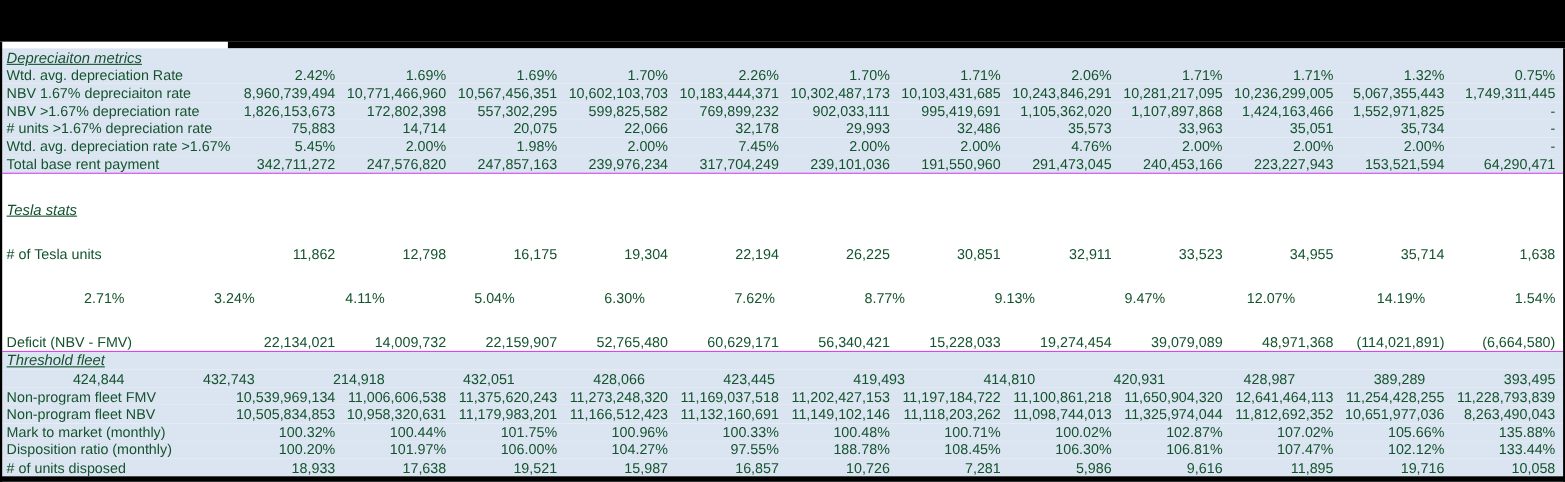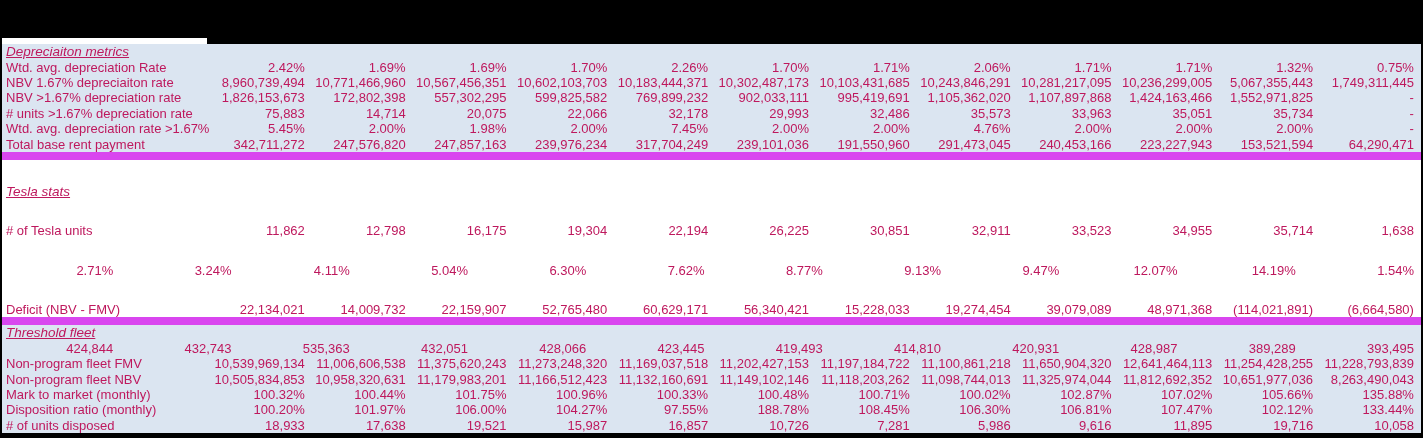--- a/index.html
+++ b/index.html
@@ -13,24 +13,24 @@
   
   .top-band{position:absolute;top:0;left:0;width:1423px;height:38px;background:#000;}
   .top-band-step{position:absolute;top:38px;left:207px;width:1216px;height:6px;background:#000;}
   .top-notch{position:absolute;top:38px;left:0;width:207px;height:6px;background:#fff;}
   
   .edge-left{position:absolute;top:38px;bottom:0;left:0;width:2px;background:#000;z-index:5;}
   .edge-right{position:absolute;top:44px;bottom:0;right:0;width:2px;background:#000;z-index:5;}
   .bottom-bar{position:absolute;bottom:0;left:0;width:1423px;height:5px;background:#000;z-index:4;}
   
   .rows{position:absolute;top:44px;bottom:5px;left:2px;right:2px;display:flex;flex-direction:column;}
-  .row{flex:1;display:flex;align-items:center;font-size:13px;color:#be185d;white-space:nowrap;}
+  .row{flex:1;display:flex;align-items:center;font-size:13px;color:#14532d;white-space:nowrap;}
   .row.bg-blue{background:#dbe5f1;}
   .row.bg-white{background:#ffffff;margin-top:24px;}
-  .row.divider{border-bottom:8px solid #d946ef;}
+  .row.divider{border-bottom:1px solid #d946ef;}
   .row-label{width:205px;flex:none;padding-left:4px;overflow:hidden;}
   .cell{flex:1;text-align:right;padding-right:7px;overflow:visible;}
   .section .row-label{font-style:italic;text-decoration:underline;font-size:13.5px;}
 </style>
 </head>
 <body>
 
 <div class="sheet">
   <div class="top-band"></div>
   <div class="top-band-step"></div>
@@ -213,21 +213,21 @@
         <div class="cell"></div>
         <div class="cell"></div>
         <div class="cell"></div>
         <div class="cell"></div>
         <div class="cell"></div>
         <div class="cell"></div>
       </div>
       <div class="row bg-blue">
         <div class="cell">424,844</div>
         <div class="cell">432,743</div>
-        <div class="cell">535,363</div>
+        <div class="cell">214,918</div>
         <div class="cell">432,051</div>
         <div class="cell">428,066</div>
         <div class="cell">423,445</div>
         <div class="cell">419,493</div>
         <div class="cell">414,810</div>
         <div class="cell">420,931</div>
         <div class="cell">428,987</div>
         <div class="cell">389,289</div>
         <div class="cell">393,495</div>
       </div>

